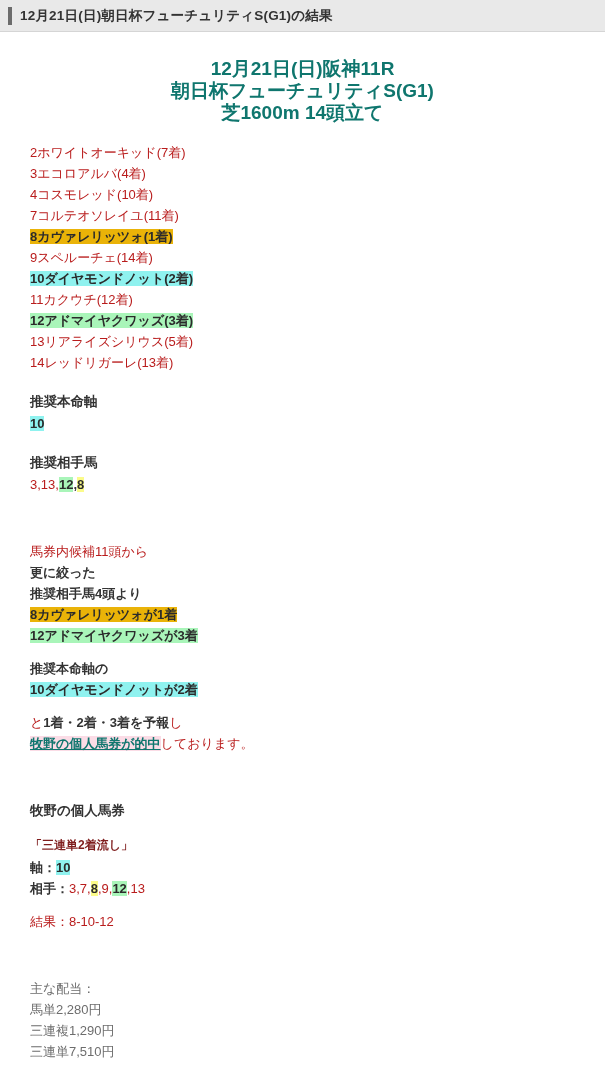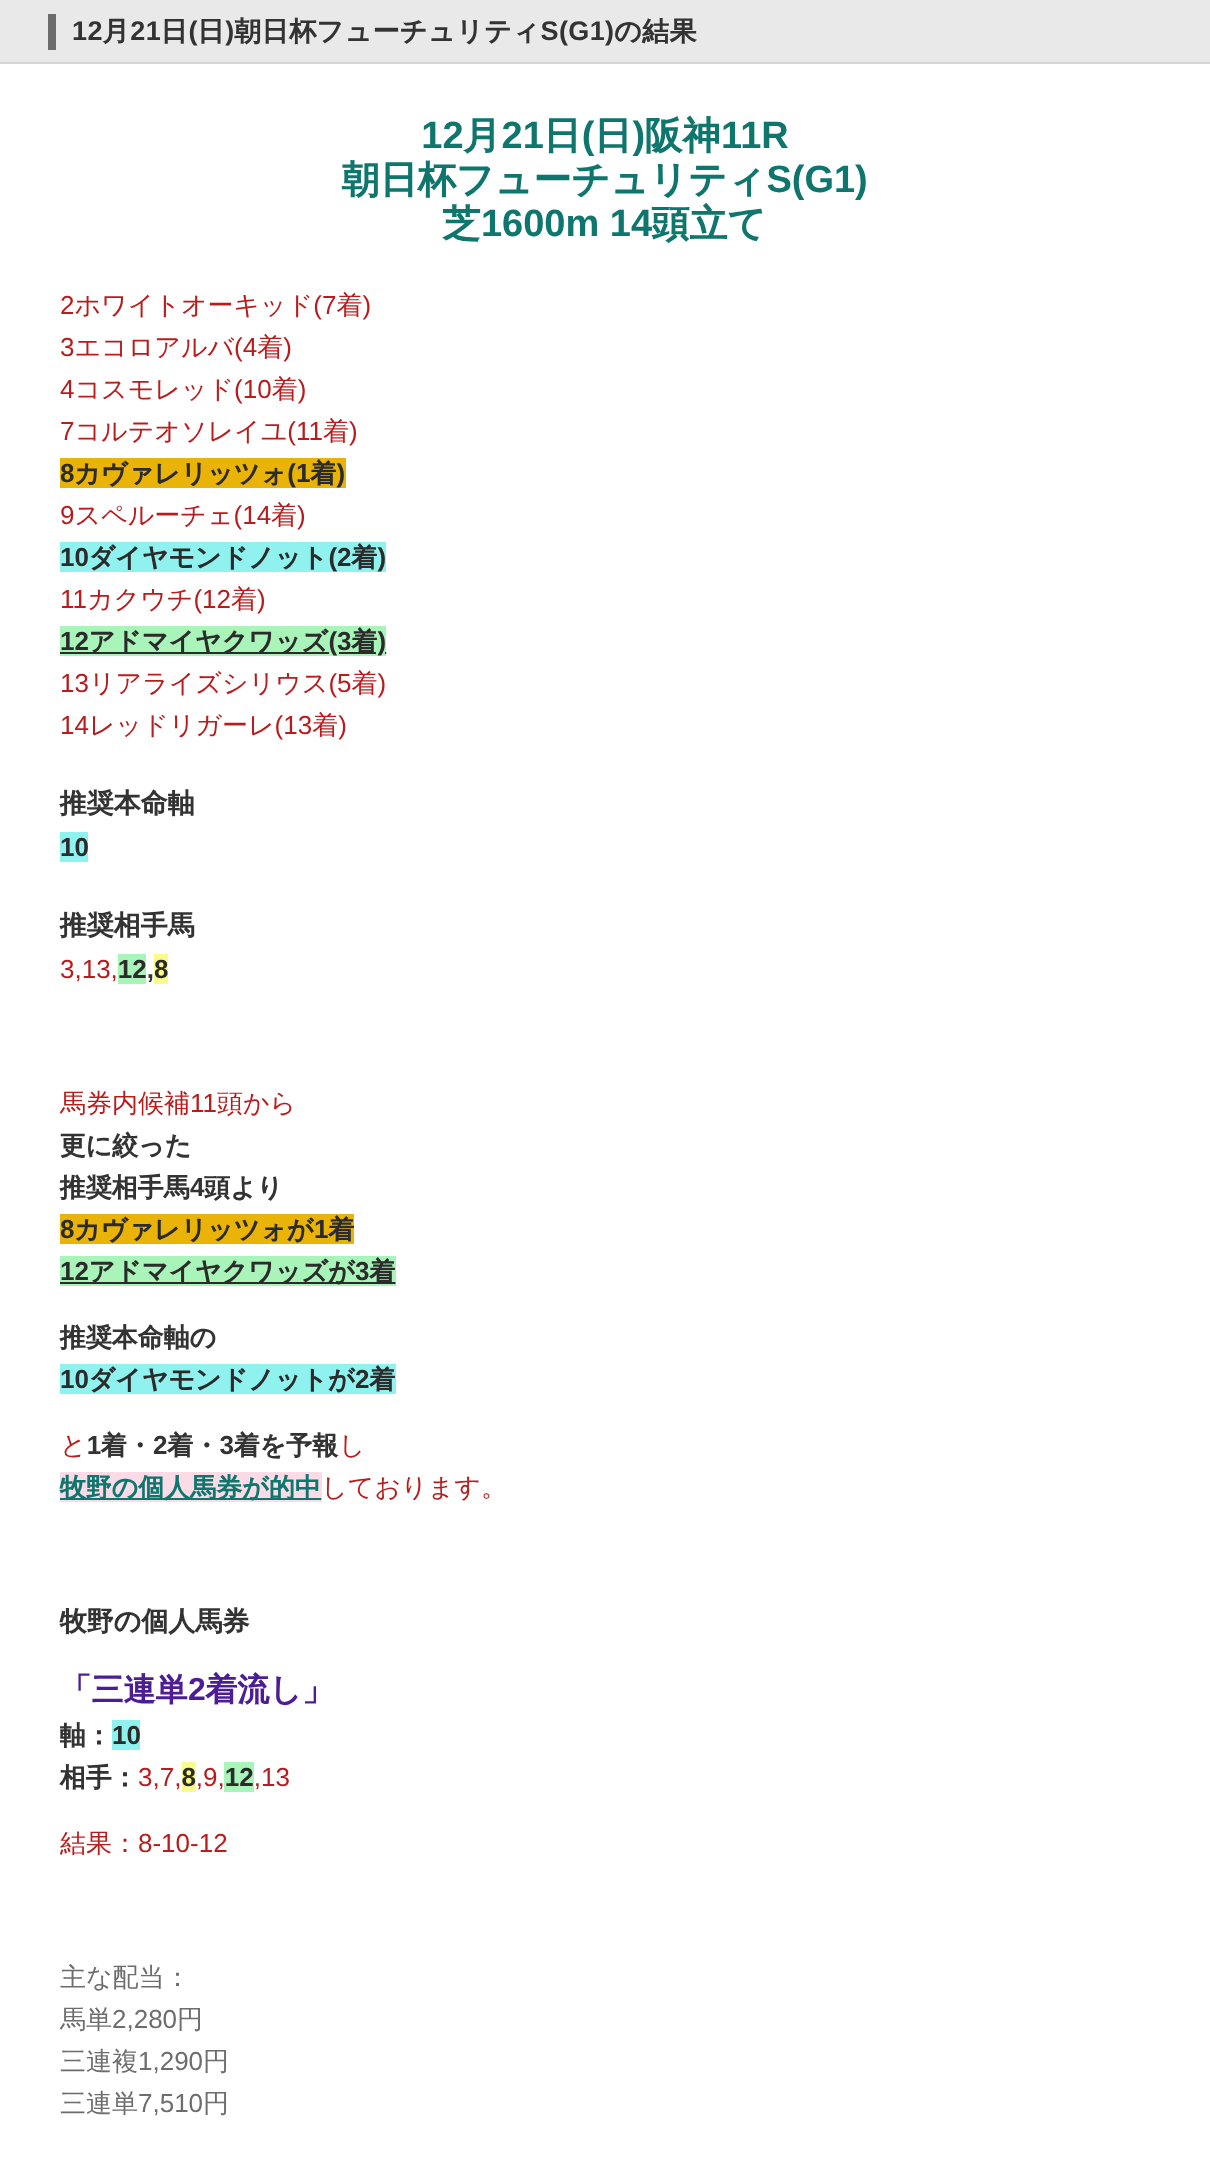--- a/index.html
+++ b/index.html
@@ -18,21 +18,21 @@
     width: 605px;
     position: relative;
   }
   
   .header {
     height: 32px;
     background: #e9e9e9;
     border-bottom: 1px solid #d5d5d5;
     display: flex;
     align-items: center;
-    padding-left: 24px;
+    padding-left: 8px;
     box-sizing: border-box;
   }
   .header .bar {
     width: 4px;
     height: 18px;
     background: #6c6c6c;
     margin-right: 8px;
     flex: 0 0 auto;
   }
   .header .title {
@@ -76,21 +76,20 @@
   }
   .hl-cyan {
     background: #8ff2ef;
     font-weight: bold;
     color: #2b2b2b;
   }
   .hl-green {
     background: #a9f5b9;
     font-weight: bold;
     color: #2b2b2b;
-    text-decoration: underline;
   }
   .hl-pink {
     background: #fbdce6;
     font-weight: bold;
     color: #0f766e;
     text-decoration: underline;
   }
   .hl-yellow-sm,
   .hl-cyan-sm,
   .hl-green-sm {
@@ -100,22 +99,22 @@
   .hl-yellow-sm { background: #fbfb8a; }
   .hl-cyan-sm { background: #8ff2ef; }
   .hl-green-sm { background: #a9f5b9; }
 
   .list-row {
     line-height: 21px;
     color: #6d6d6d;
   }
   .quote {
     font-weight: bold;
-    color: #4c1d95;
-    font-size: 16px;
+    color: #7f1d1d;
+    font-size: 12px;
     line-height: 23px;
   }
   .payout {
     color: #6d6d6d;
     line-height: 21px;
   }
   .inline { display: inline; }
 </style>
 </head>
 <body>

